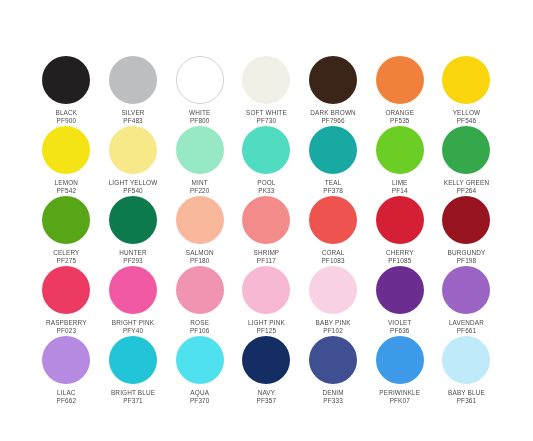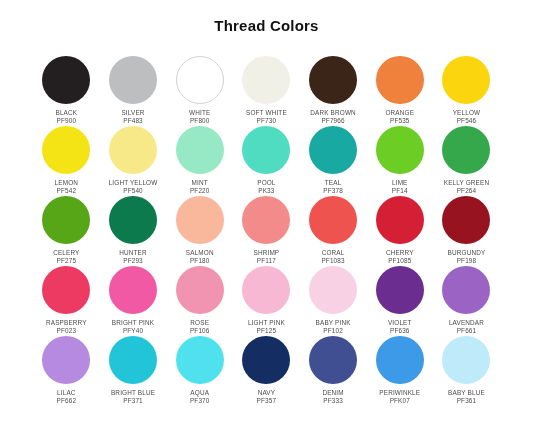--- a/index.html
+++ b/index.html
@@ -81,21 +81,20 @@
     letter-spacing: 0.15px;
     white-space: nowrap;
     font-family: "Liberation Sans", sans-serif;
   }
 </style>
 </head>
 <body>
 
 <div id="page">
 
-  <div id="chart-title">Thread Colors</div>
 
   <div id="swatch-grid">
       <div class="swatch-cell">
         <div class="swatch-dot" style="background: rgb(35, 31, 32);"></div>
         <div class="swatch-label">
           <span class="swatch-name">BLACK</span>
           <span class="swatch-code">PF900</span>
         </div>
       </div>
       <div class="swatch-cell">

